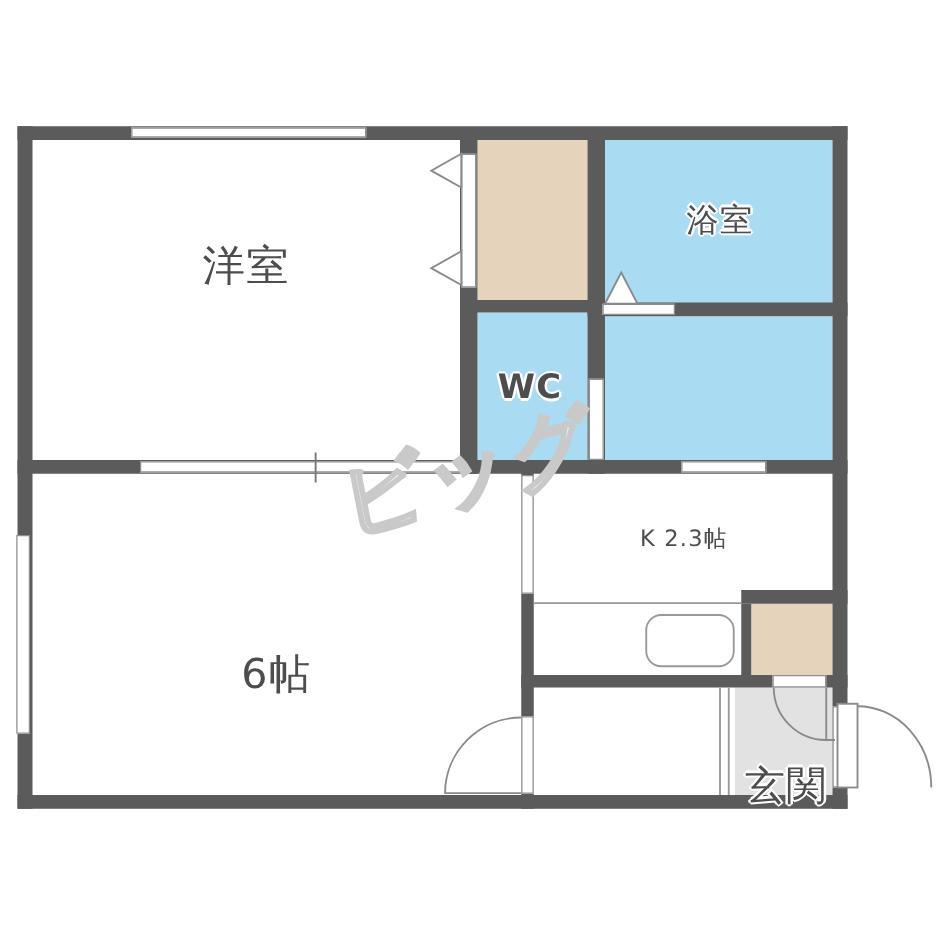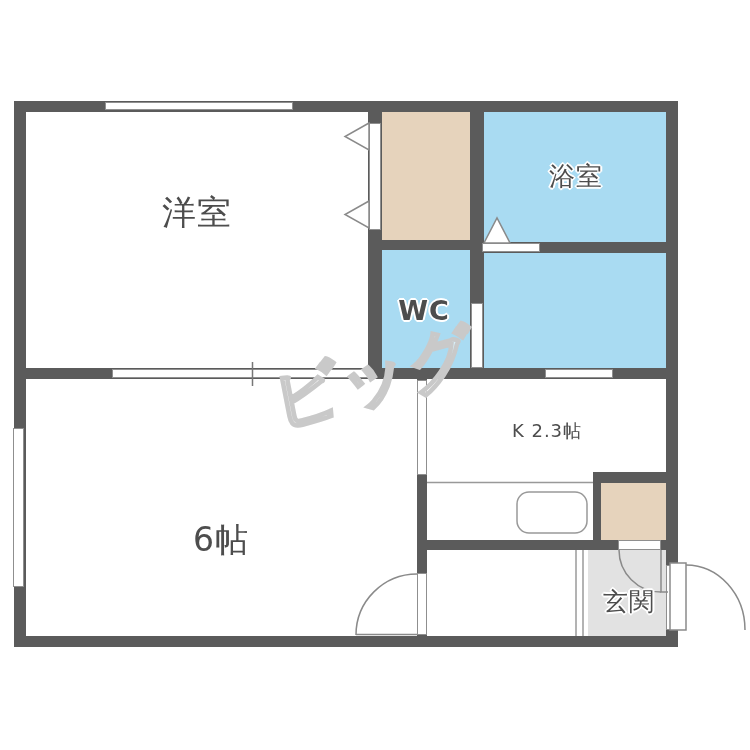--- a/index.html
+++ b/index.html
@@ -87,17 +87,17 @@
 
     <rect x="670" y="563" width="16" height="67" fill="#ffffff" stroke="#8a8a8a" stroke-width="1.5"></rect>
     <path d="M 686 565 A 59 65 0 0 1 745 630" fill="none" stroke="#8a8a8a" stroke-width="1.5"></path>
   </svg>
 
   <div class="lbl" style="left:197px;top:213px;font-size:34px;">洋室</div>
   <div class="lbl" style="left:576px;top:176px;font-size:26px;">浴室</div>
   <div class="lbl" style="left:424px;top:310px;font-size:27px;font-weight:bold;">WC</div>
   <div class="lbl" style="left:547px;top:431px;font-size:18px;">K 2.3帖</div>
   <div class="lbl" style="left:221px;top:528px;font-size:33px;margin-top:12px;">6帖</div>
-  <div class="lbl" style="left:629px;top:601px;font-size:25px;font-family:Liberation Serif, serif;">玄関</div>
+  <div class="lbl" style="left:629px;top:629px;font-size:32px;font-family:Liberation Serif, serif;">玄関</div>
 
   <div class="watermark">ビッグ</div>
 
 </div>
 
 </body></html>

